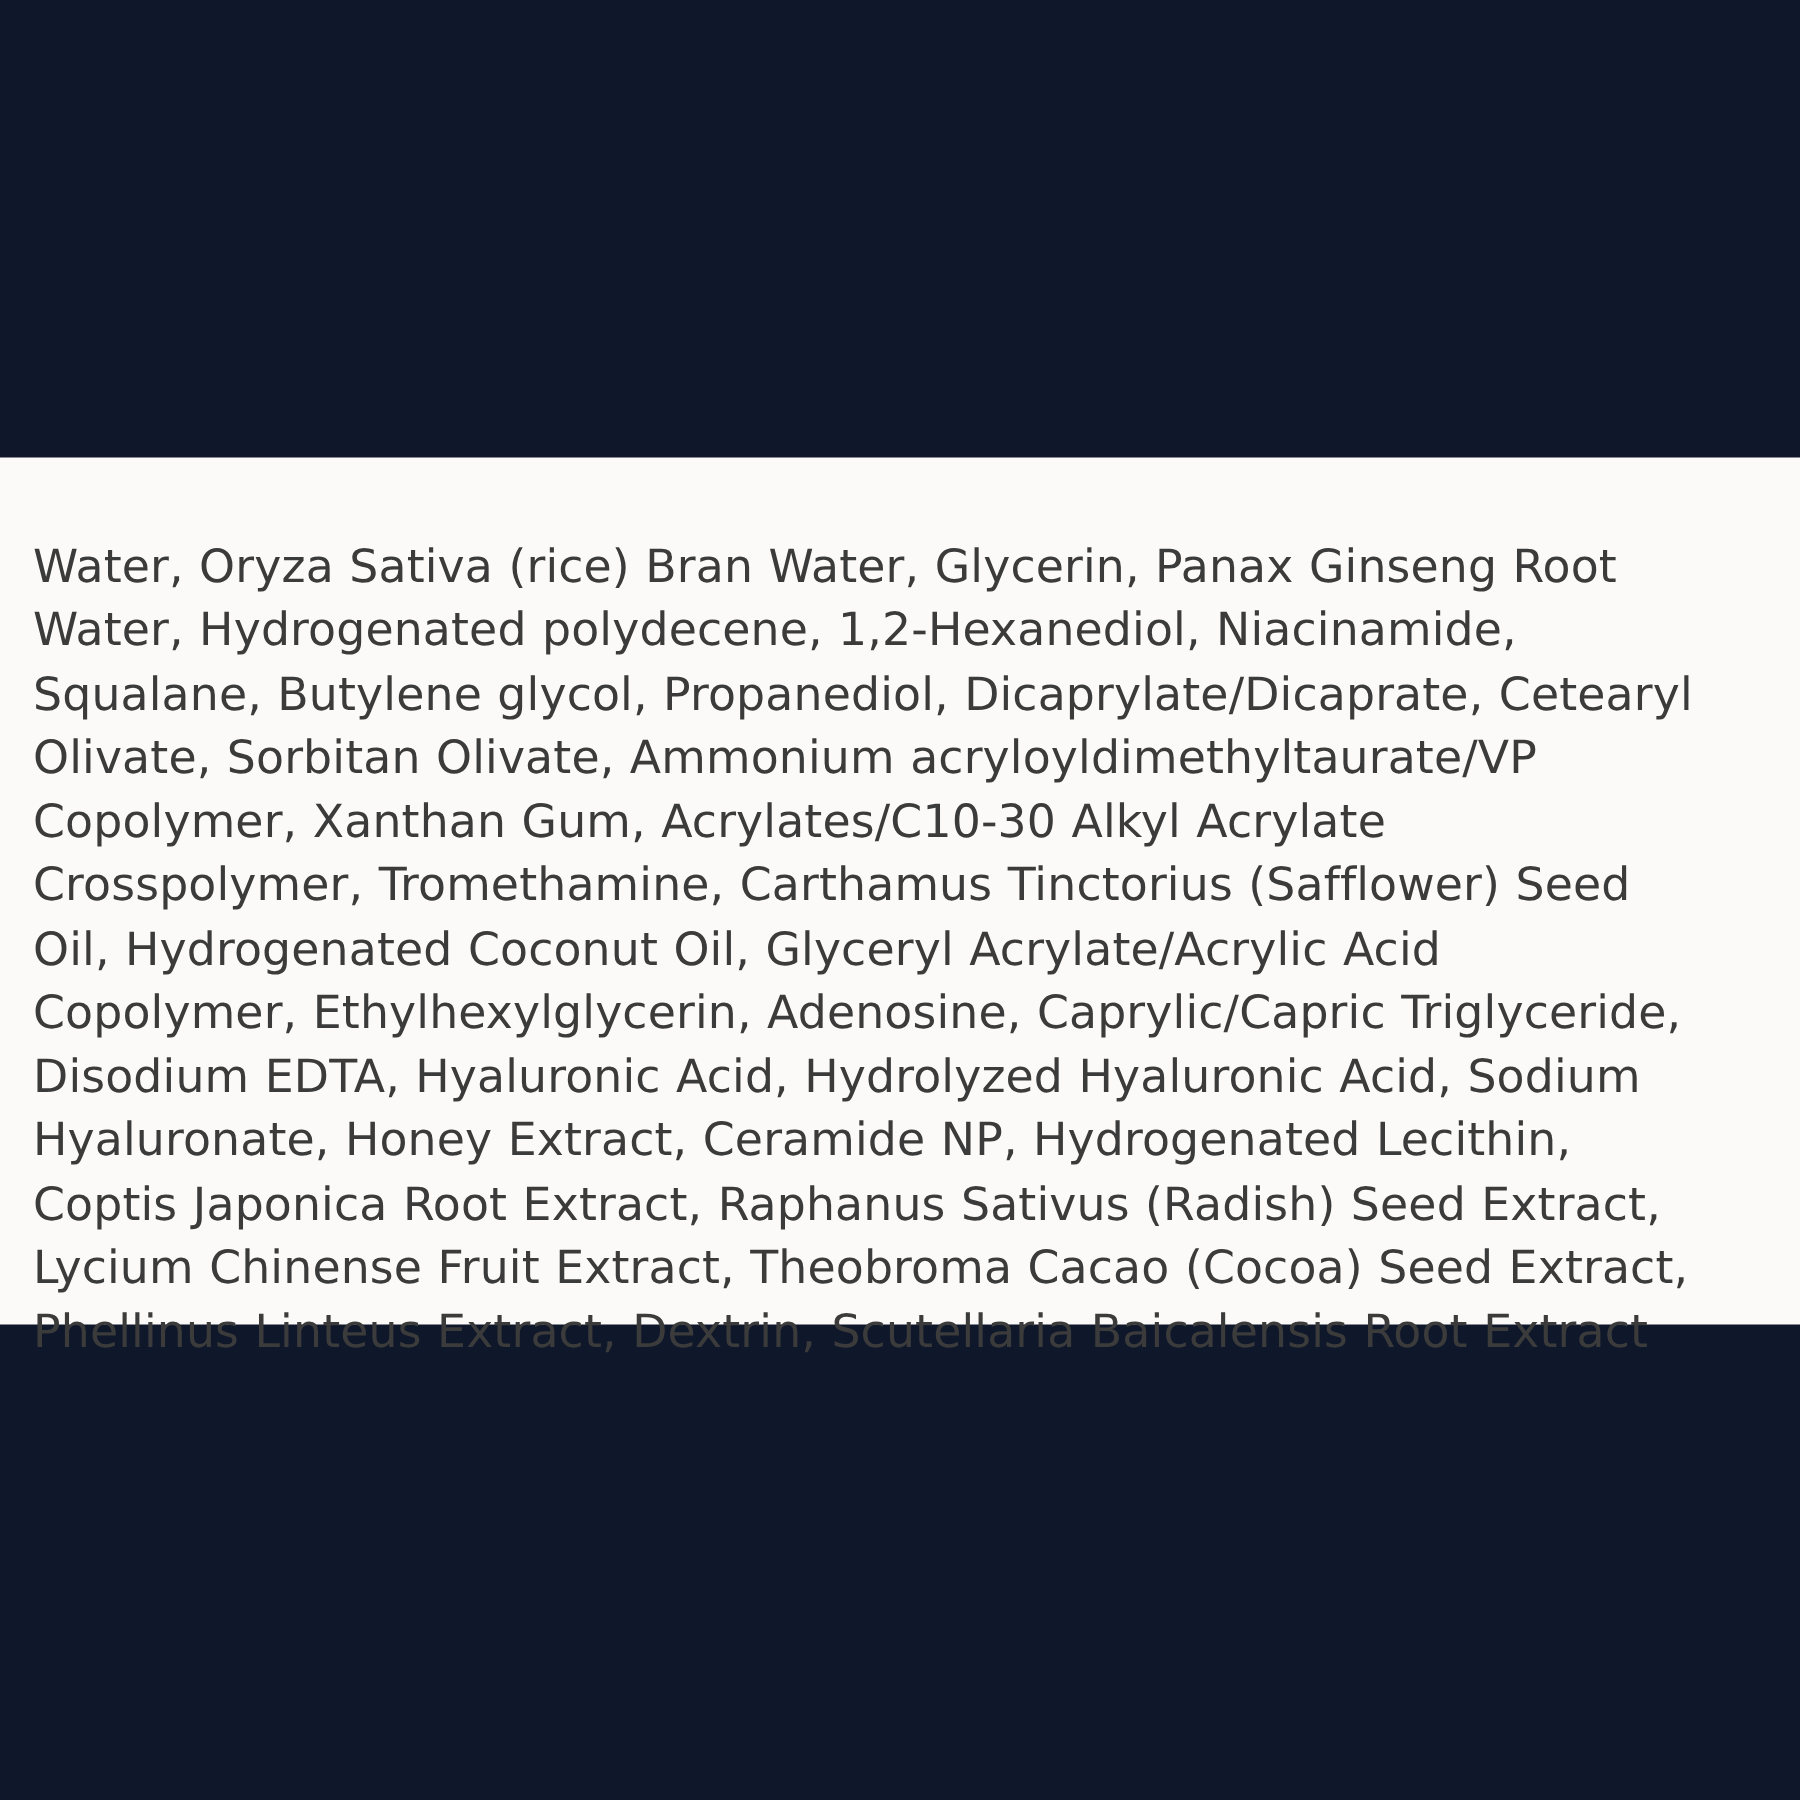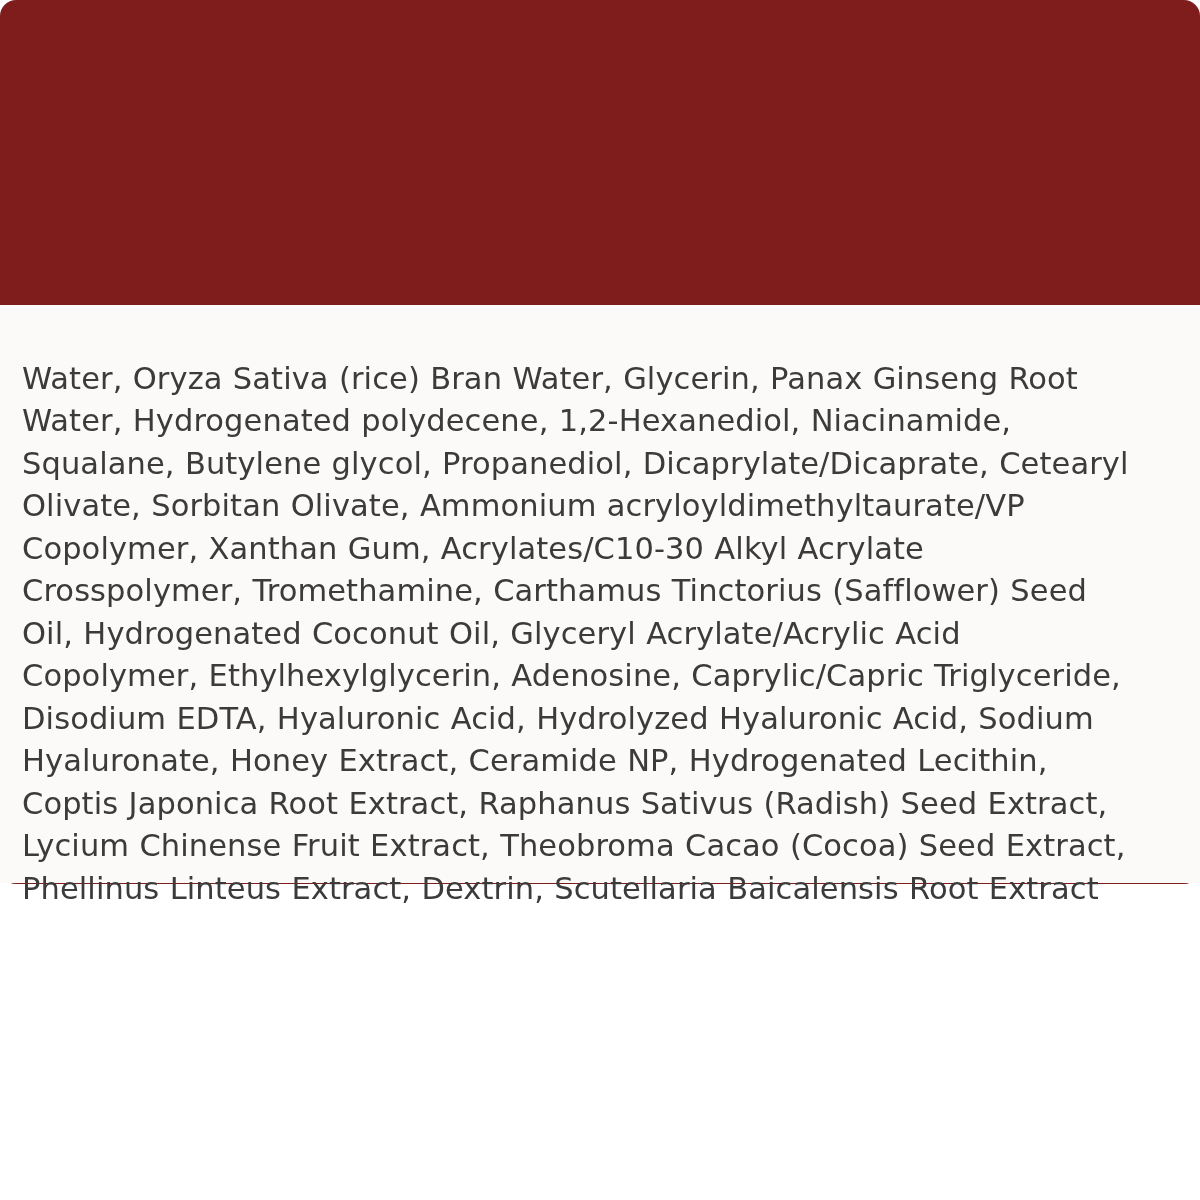--- a/index.html
+++ b/index.html
@@ -9,23 +9,22 @@
   body {
     width: 1200px;
     height: 1200px;
     background: #ffffff;
     font-family: "DejaVu Sans", sans-serif;
     overflow: hidden;
   }
   .page {
     position: relative;
     width: 1200px;
-    height: 884px;
-    background: #7f1d1d;
-    border-radius: 16px;
+    height: 1200px;
+    background: #0f172a;
   }
   .ingredient-panel {
     position: absolute;
     left: 0;
     top: 305px;
     width: 1200px;
     height: 578px;
     background: #fbfaf8;
     box-sizing: border-box;
     padding: 22px 60px 22px 22px;

